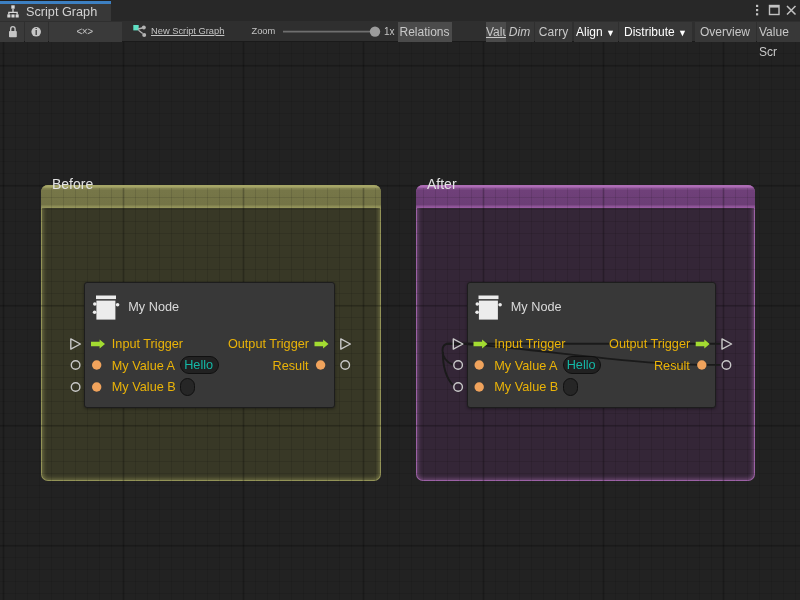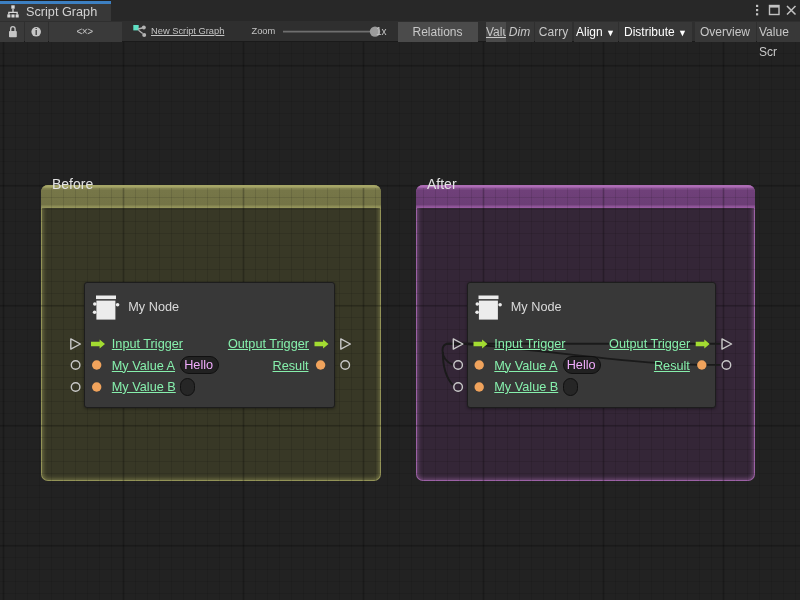--- a/index.html
+++ b/index.html
@@ -44,23 +44,23 @@
     box-shadow:inset 0 0 4px 1px rgba(170,170,100,0.55);}
   #gBefore .ghead{background:linear-gradient(180deg,#a0a064 0px,#767648 5.5px,#747446 19.5px,#93935a 22px,#93935a 100%);}
   #gAfter{left:416px;width:339px;background:#342637;border:1.2px solid rgba(175,108,184,0.85);
     box-shadow:inset 0 0 4px 1px rgba(186,118,196,0.5);}
   #gAfter .ghead{background:linear-gradient(180deg,#aa6ab2 0px,#6f4079 5.5px,#6c3e76 19.5px,#96599f 22px,#96599f 100%);}
 
   
   .node{position:absolute;z-index:2;top:282px;width:251px;height:126px;background:#383838;
     border:1px solid #1d1d1d;border-radius:3px;box-shadow:0 1px 3px rgba(0,0,0,0.4);}
   .ntitle{position:absolute;z-index:3;font-size:12.7px;color:#dadada;}
-  .plabel{position:absolute;z-index:3;font-size:12.7px;color:#86efac;text-decoration:underline;}
+  .plabel{position:absolute;z-index:3;font-size:12.7px;color:#eab308;}
   .vbox{position:absolute;z-index:3;background:#212121;border:1.3px solid #101010;border-radius:9px;
-    color:#f0abfc;font-size:12.7px;line-height:16px;padding-left:3px;}
+    color:#14b8a6;font-size:12.7px;line-height:16px;padding-left:3px;}
 </style>
 </head>
 <body>
 <div id="stage">
 
   <div class="abs" id="tabrow"></div>
   <div class="abs" id="tab"></div>
   <div class="abs" id="tabdark"></div>
   <div class="abs" id="tabblue"></div>
   <div class="abs" id="tabtext">Script Graph</div>
@@ -107,22 +107,22 @@
       <circle cx="143.8" cy="6.6" r="2" fill="#b4b4b4"></circle>
       <circle cx="144.2" cy="13.9" r="2" fill="#b4b4b4"></circle>
       <path d="M138 8 L142.2 7 M138.5 9.2 L142.7 12.6" stroke="#b4b4b4" stroke-width="1.3"></path>
     </g>
 
     <line x1="283" y1="10.6" x2="371" y2="10.6" stroke="#6f6f6f" stroke-width="1.8"></line>
     <circle cx="375" cy="10.6" r="5.2" fill="#9b9b9b"></circle>
   </svg>
   <div class="tb-text" style="left:151px;text-decoration:underline;">New Script Graph</div>
   <div class="tb-text" style="left:251.5px;">Zoom</div>
-  <div class="tb-text" style="left:376px;font-size:10px;">1x</div>
-  <div class="tbtn on" style="left:397.5px;width:80px;text-align:center;">Relations</div>
+  <div class="tb-text" style="left:384px;font-size:10px;">1x</div>
+  <div class="tbtn on" style="left:397.5px;width:54px;text-align:center;">Relations</div>
   <div class="tbtn on" style="left:486px;width:33px;text-decoration:underline;">Values</div>
   <div class="tbtn" style="left:505.5px;width:28px;font-style:italic;">Dim</div>
   <div class="tbtn" style="left:535px;width:37px;">Carry</div>
   <div class="tbtn dis" style="left:573.5px;width:44px;">Align <span style="font-size:9px;">▼</span></div>
   <div class="tbtn dis" style="left:619px;width:73px;">Distribute <span style="font-size:9px;">▼</span></div>
   <div class="tbtn" style="left:694.5px;width:61px;">Overview</div>
   <div class="tbtn" style="left:757px;width:43px;text-align:left;padding-left:2px;">Value Scr</div>
 
   <div class="abs" id="graph"></div>
 

